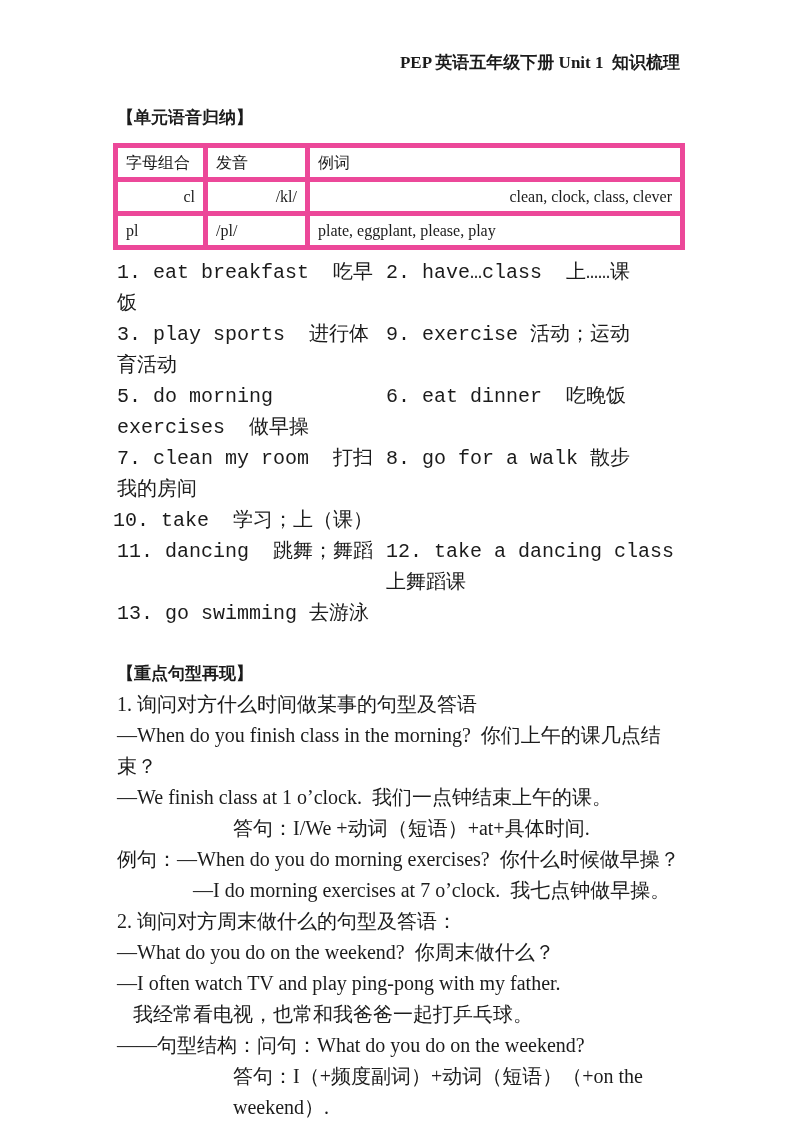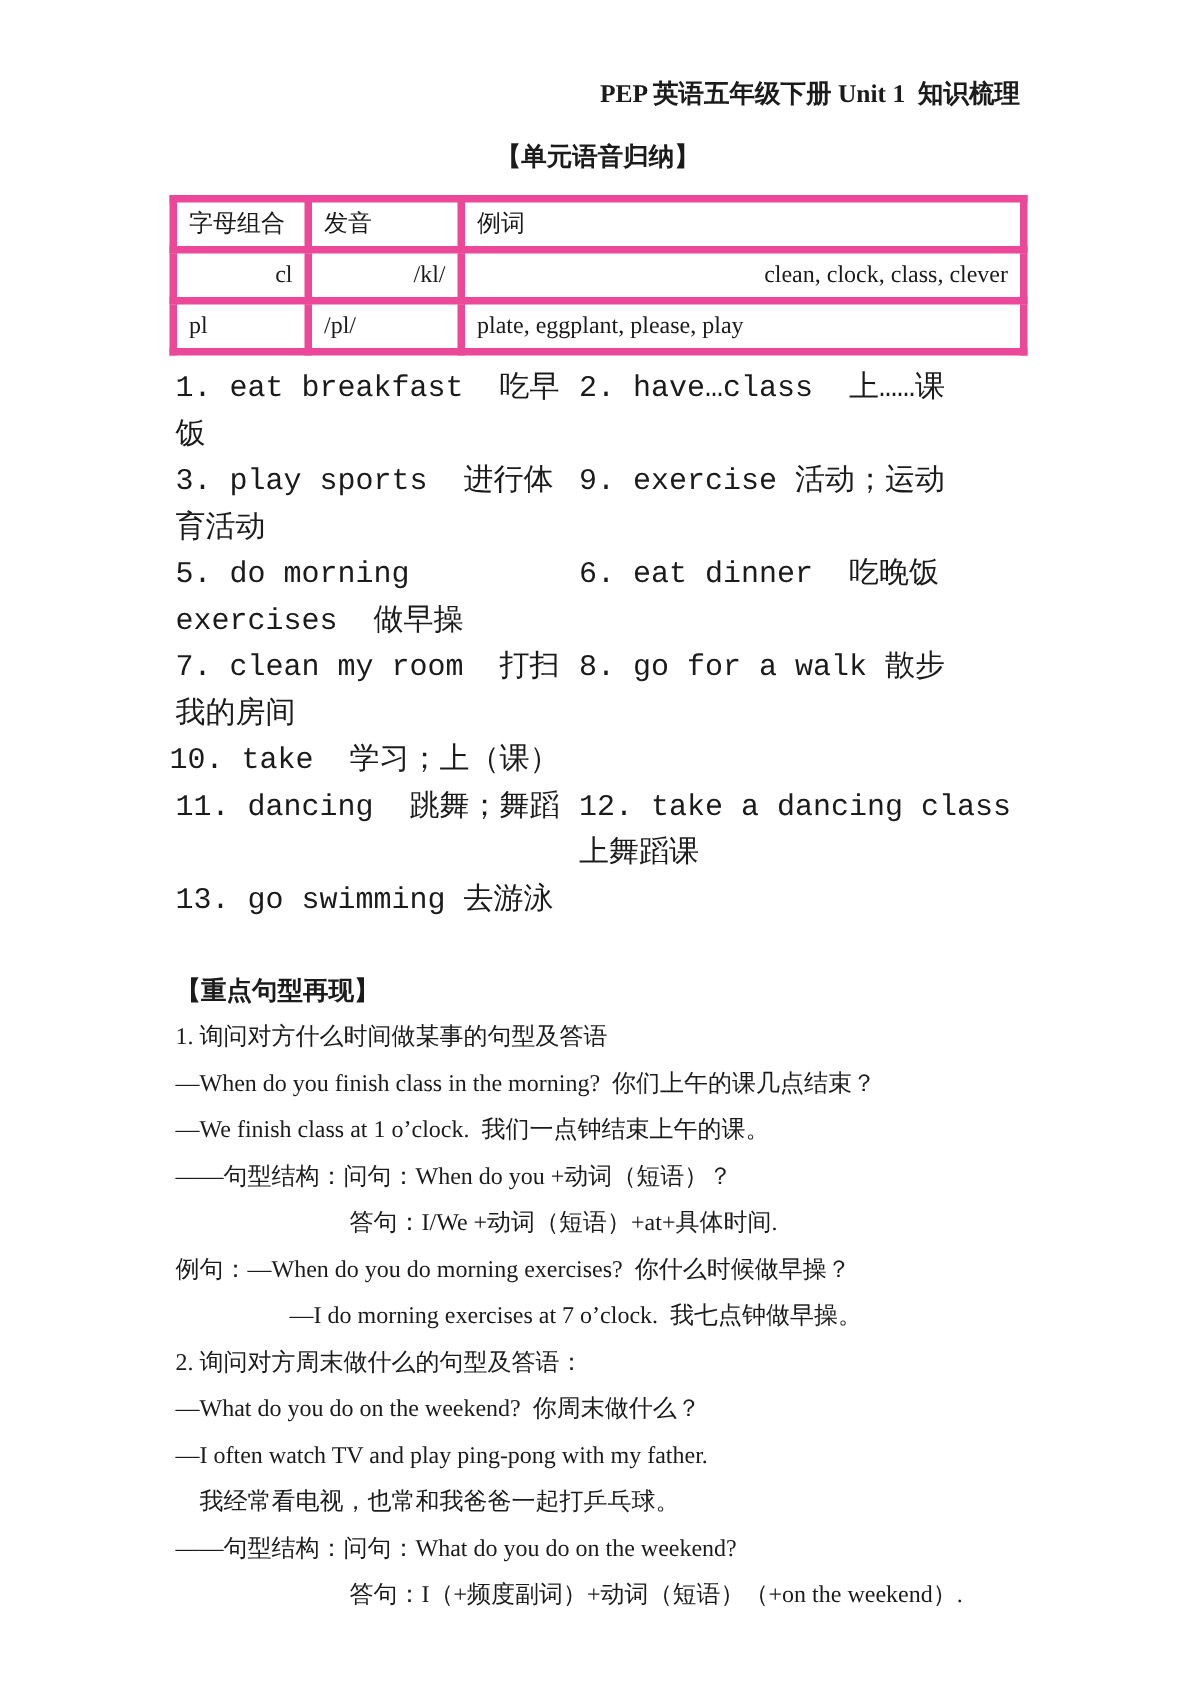--- a/index.html
+++ b/index.html
@@ -26,21 +26,21 @@
     line-height: 22px;
     white-space: pre-wrap;
   }
   .section-heading {
     font-size: 17px;
     font-weight: bold;
     line-height: 22px;
     padding-left: 4px;
     white-space: pre-wrap;
   }
-  .heading-phonics { margin-top: 20px; text-align: center; }
+  .heading-phonics { margin-top: 33px; }
   .heading-vocab   { margin-top: 26px; }
   .heading-sent    { margin-top: 34px; }
 
   table.phonics-table {
     margin-top: 14px;
     width: 567px;
     border-collapse: collapse;
     table-layout: fixed;
     font-size: 16px;
   }
@@ -65,21 +65,21 @@
     font-size: 20px;
     font-family: Liberation Mono, monospace;
   }
   .vocab-cell { white-space: pre-wrap; }
   .vocab-left  { width: 273px; padding-left: 4px; }
   .vocab-right { flex: 1; }
 
   .sentences { margin-top: 4px; }
   .sent-line {
     line-height: 31px;
-    font-size: 16px;
+    font-size: 20px;
     white-space: pre-wrap;
     padding-left: 4px;
   }
   .indent-answer  { padding-left: 120px; }
   .indent-example { padding-left: 80px; }
   .indent-cont    { padding-left: 20px; }
 </style>
 </head>
 <body>
 
@@ -139,21 +139,20 @@
       <span class="vocab-cell vocab-right"></span>
     </div>
   </div>
 
   <div class="section-heading heading-sent">【重点句型再现】</div>
 
   <div class="sentences">
     <div class="sent-line">1. 询问对方什么时间做某事的句型及答语</div>
     <div class="sent-line">—When do you finish class in the morning?  你们上午的课几点结束？</div>
     <div class="sent-line">—We finish class at 1 o’clock.  我们一点钟结束上午的课。</div>
-    <div class="sent-line">——句型结构：问句：When do you +动词（短语）？</div>
     <div class="sent-line indent-answer">答句：I/We +动词（短语）+at+具体时间.</div>
     <div class="sent-line">例句：—When do you do morning exercises?  你什么时候做早操？</div>
     <div class="sent-line indent-example">—I do morning exercises at 7 o’clock.  我七点钟做早操。</div>
     <div class="sent-line">2. 询问对方周末做什么的句型及答语：</div>
     <div class="sent-line">—What do you do on the weekend?  你周末做什么？</div>
     <div class="sent-line">—I often watch TV and play ping-pong with my father.</div>
     <div class="sent-line indent-cont">我经常看电视，也常和我爸爸一起打乒乓球。</div>
     <div class="sent-line">——句型结构：问句：What do you do on the weekend?</div>
     <div class="sent-line indent-answer">答句：I（+频度副词）+动词（短语）（+on the weekend）.</div>
   </div>

